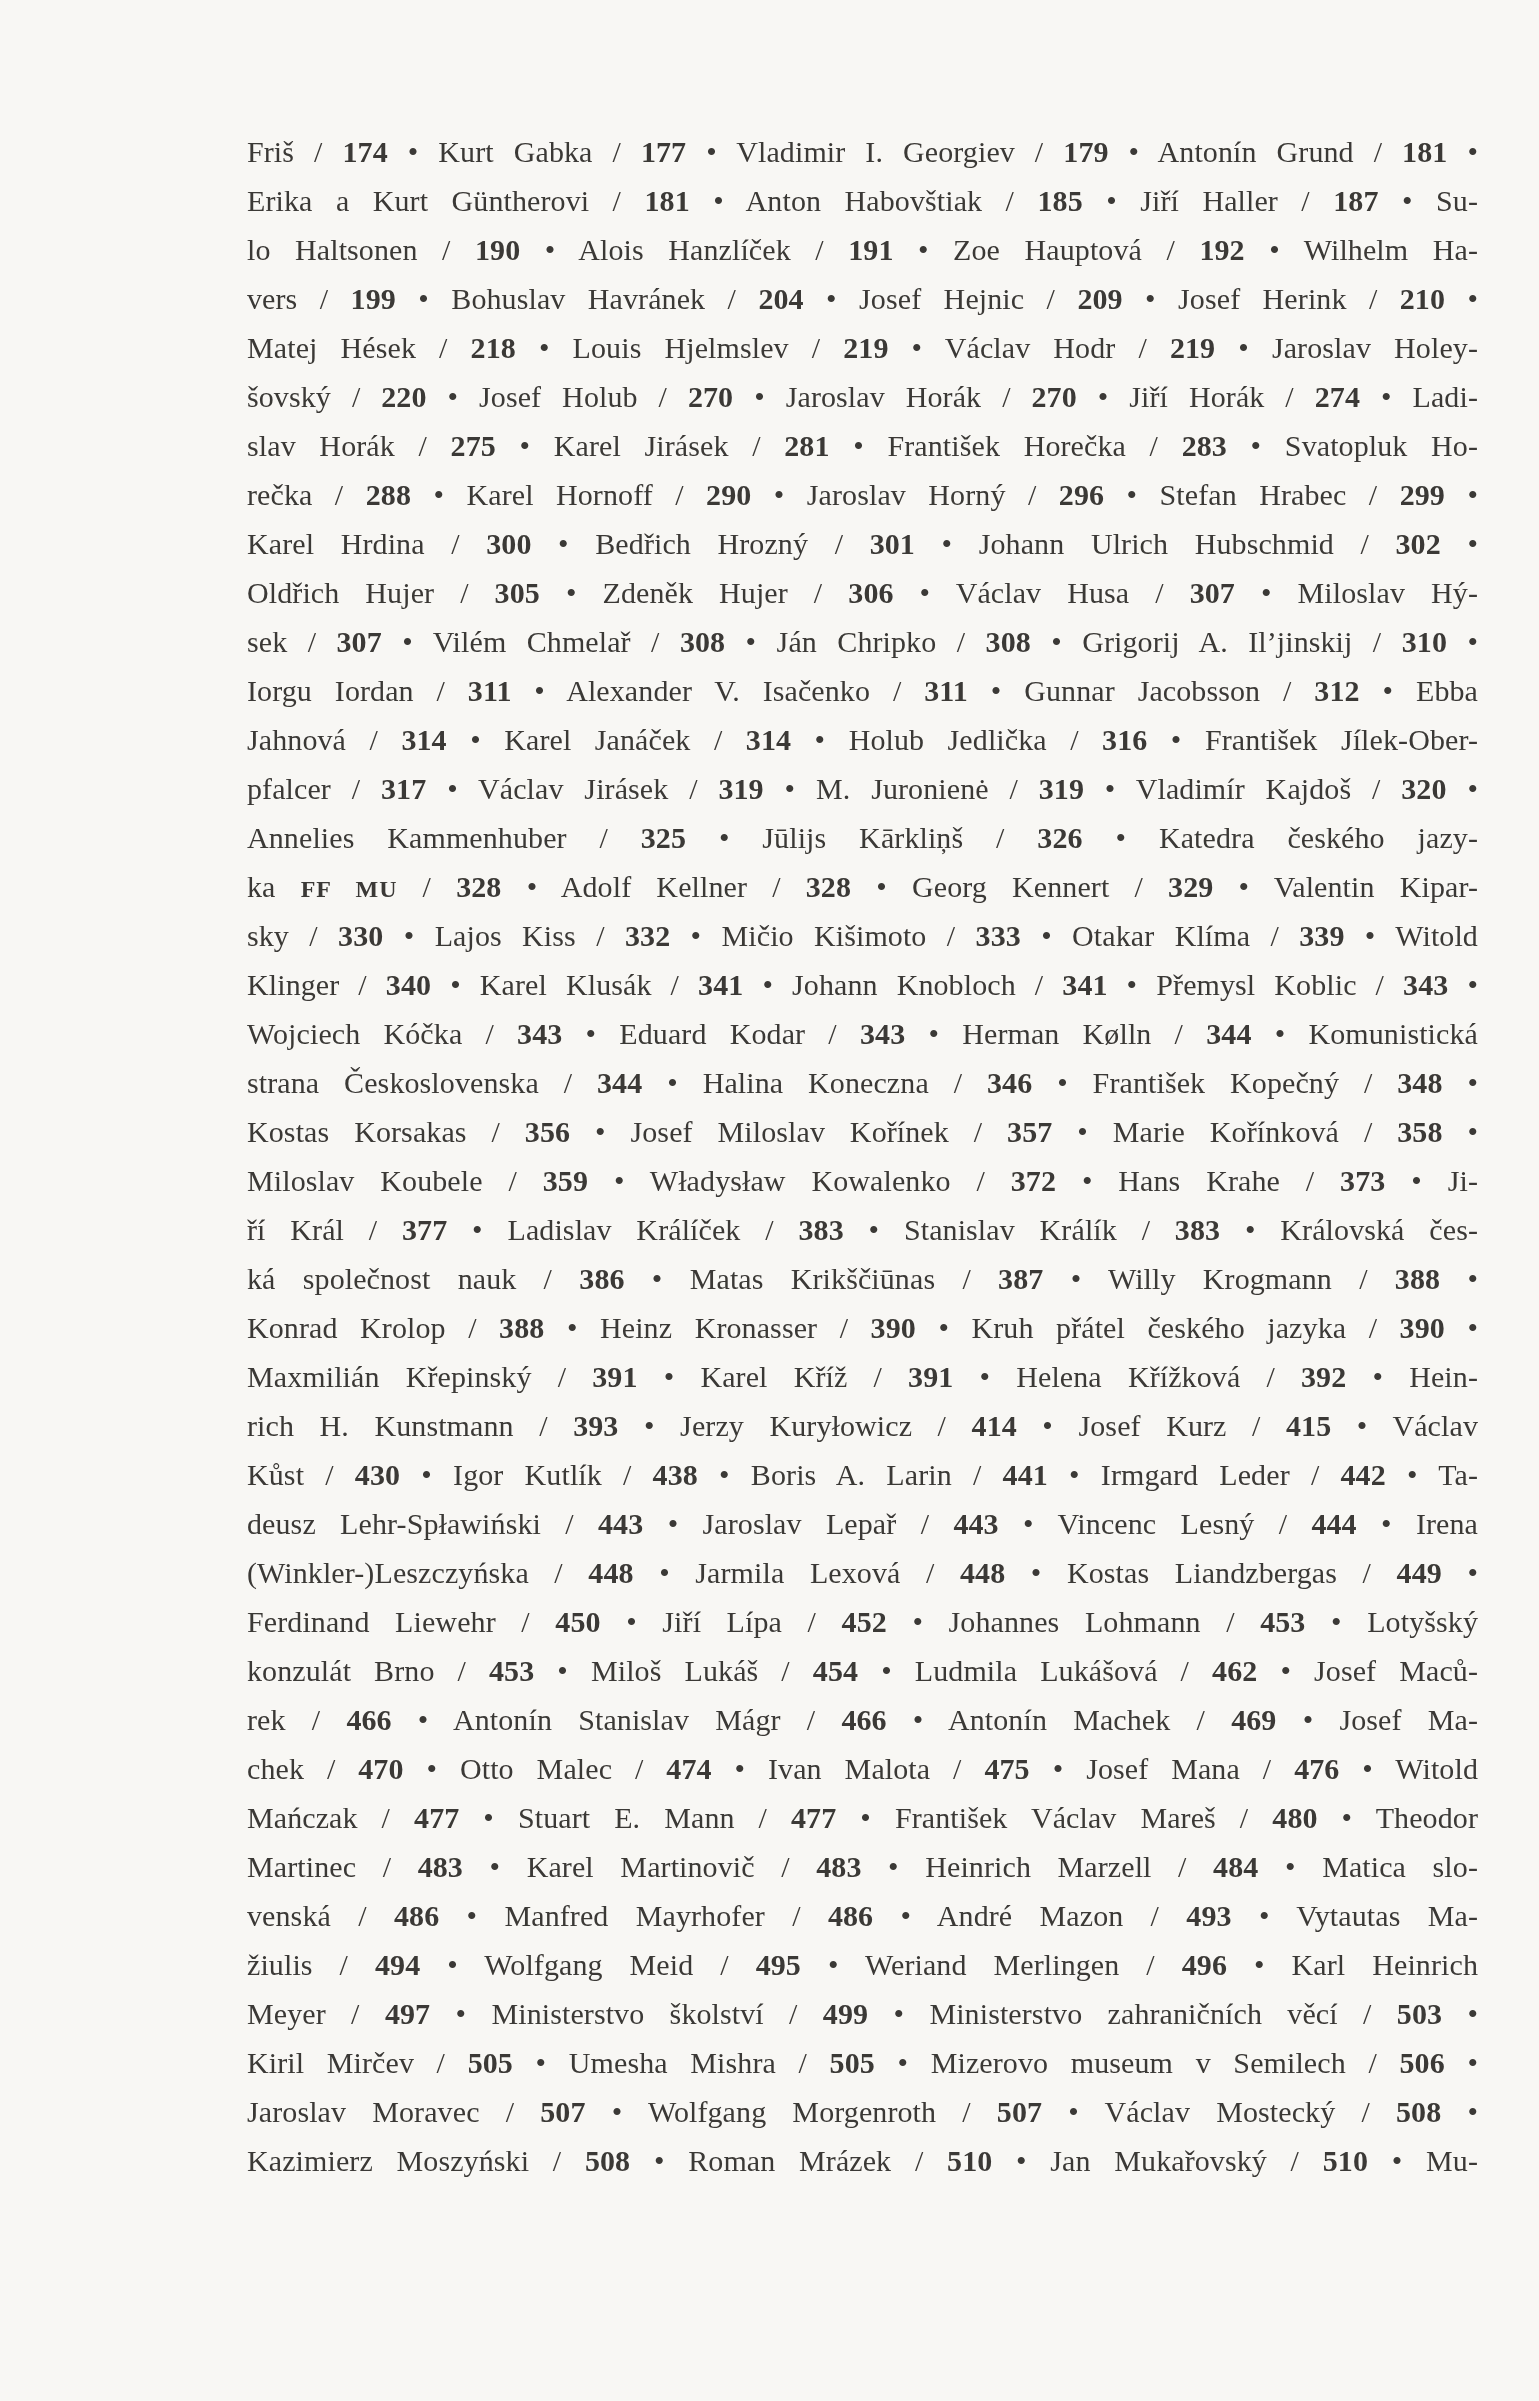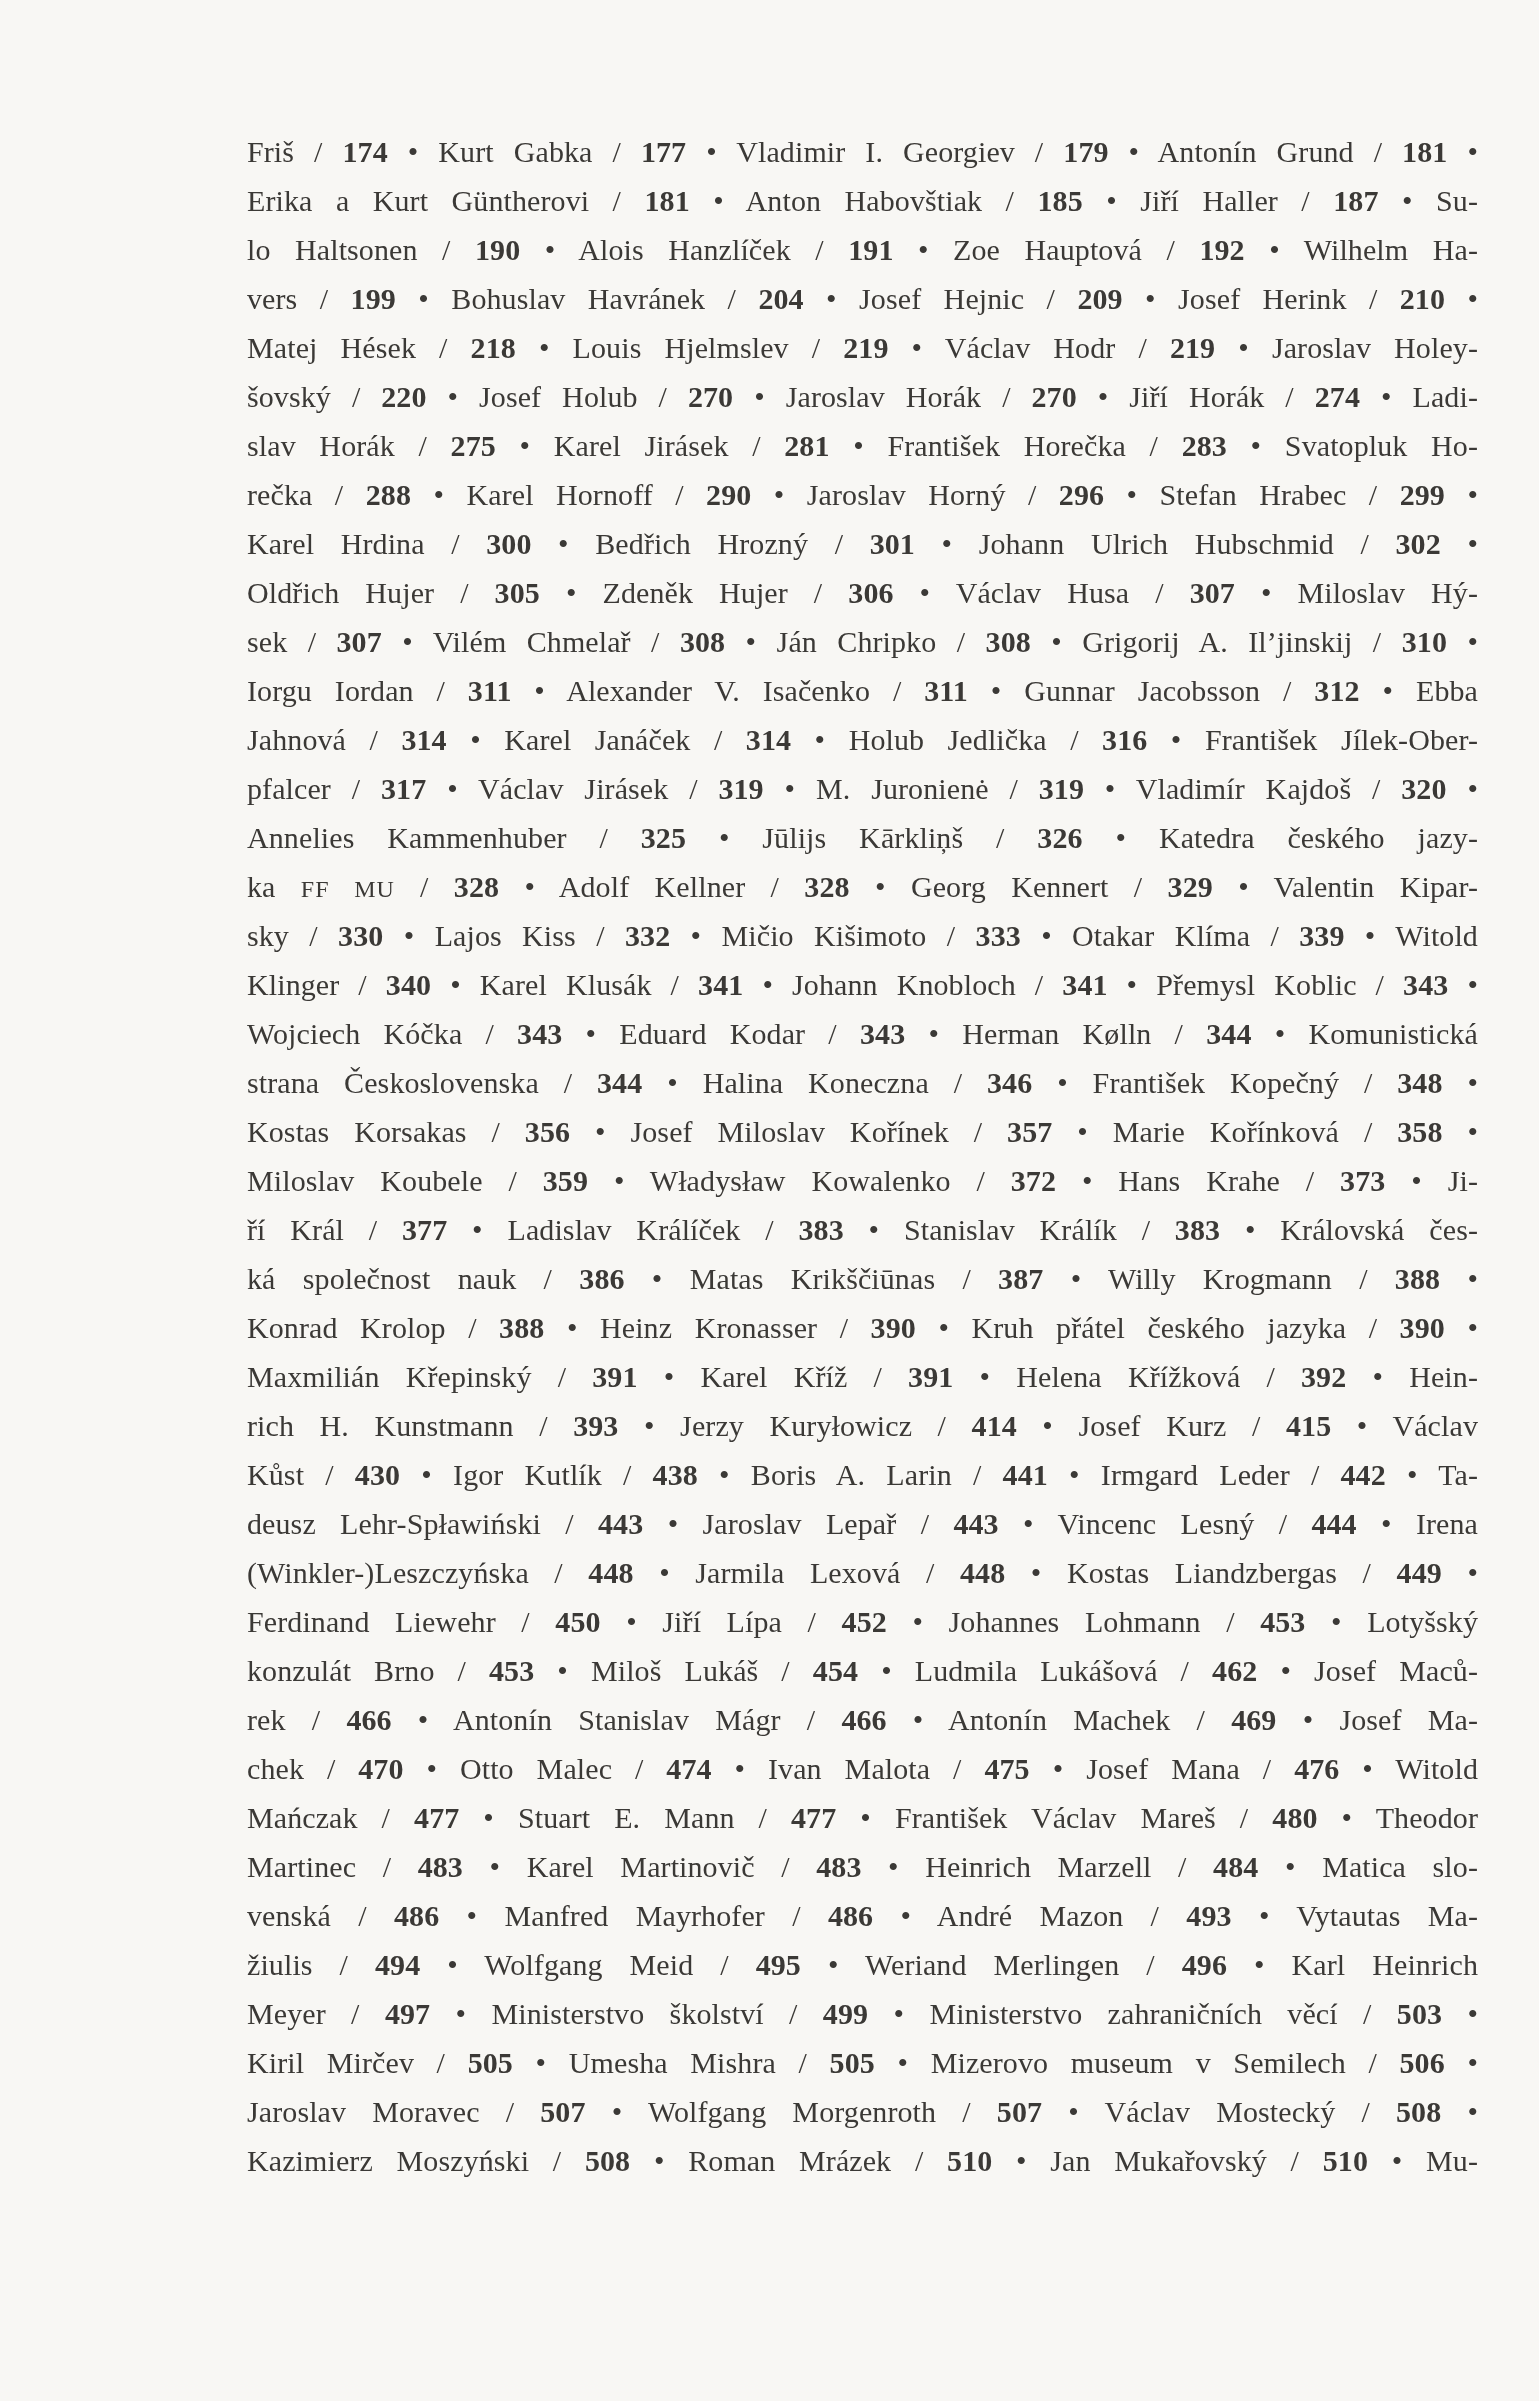--- a/index.html
+++ b/index.html
@@ -34,20 +34,21 @@
     text-align-last: justify;
     white-space: nowrap;
     height: 49px;
   }
   .num {
     font-weight: bold;
   }
   .sc {
     font-size: 0.8em;
     letter-spacing: 0.04em;
+    font-weight: bold;
   }
 </style>
 </head>
 <body>
 
 <main class="page">
   <section class="text-block">
       <div class="line"><span>Friš / </span><span class="num">174</span><span> • Kurt Gabka / </span><span class="num">177</span><span> • Vladimir I. Georgiev / </span><span class="num">179</span><span> • Antonín Grund / </span><span class="num">181</span><span> •</span></div>
       <div class="line"><span>Erika a Kurt Güntherovi / </span><span class="num">181</span><span> • Anton Habovštiak / </span><span class="num">185</span><span> • Jiří Haller / </span><span class="num">187</span><span> • Su-</span></div>
       <div class="line"><span>lo Haltsonen / </span><span class="num">190</span><span> • Alois Hanzlíček / </span><span class="num">191</span><span> • Zoe Hauptová / </span><span class="num">192</span><span> • Wilhelm Ha-</span></div>

